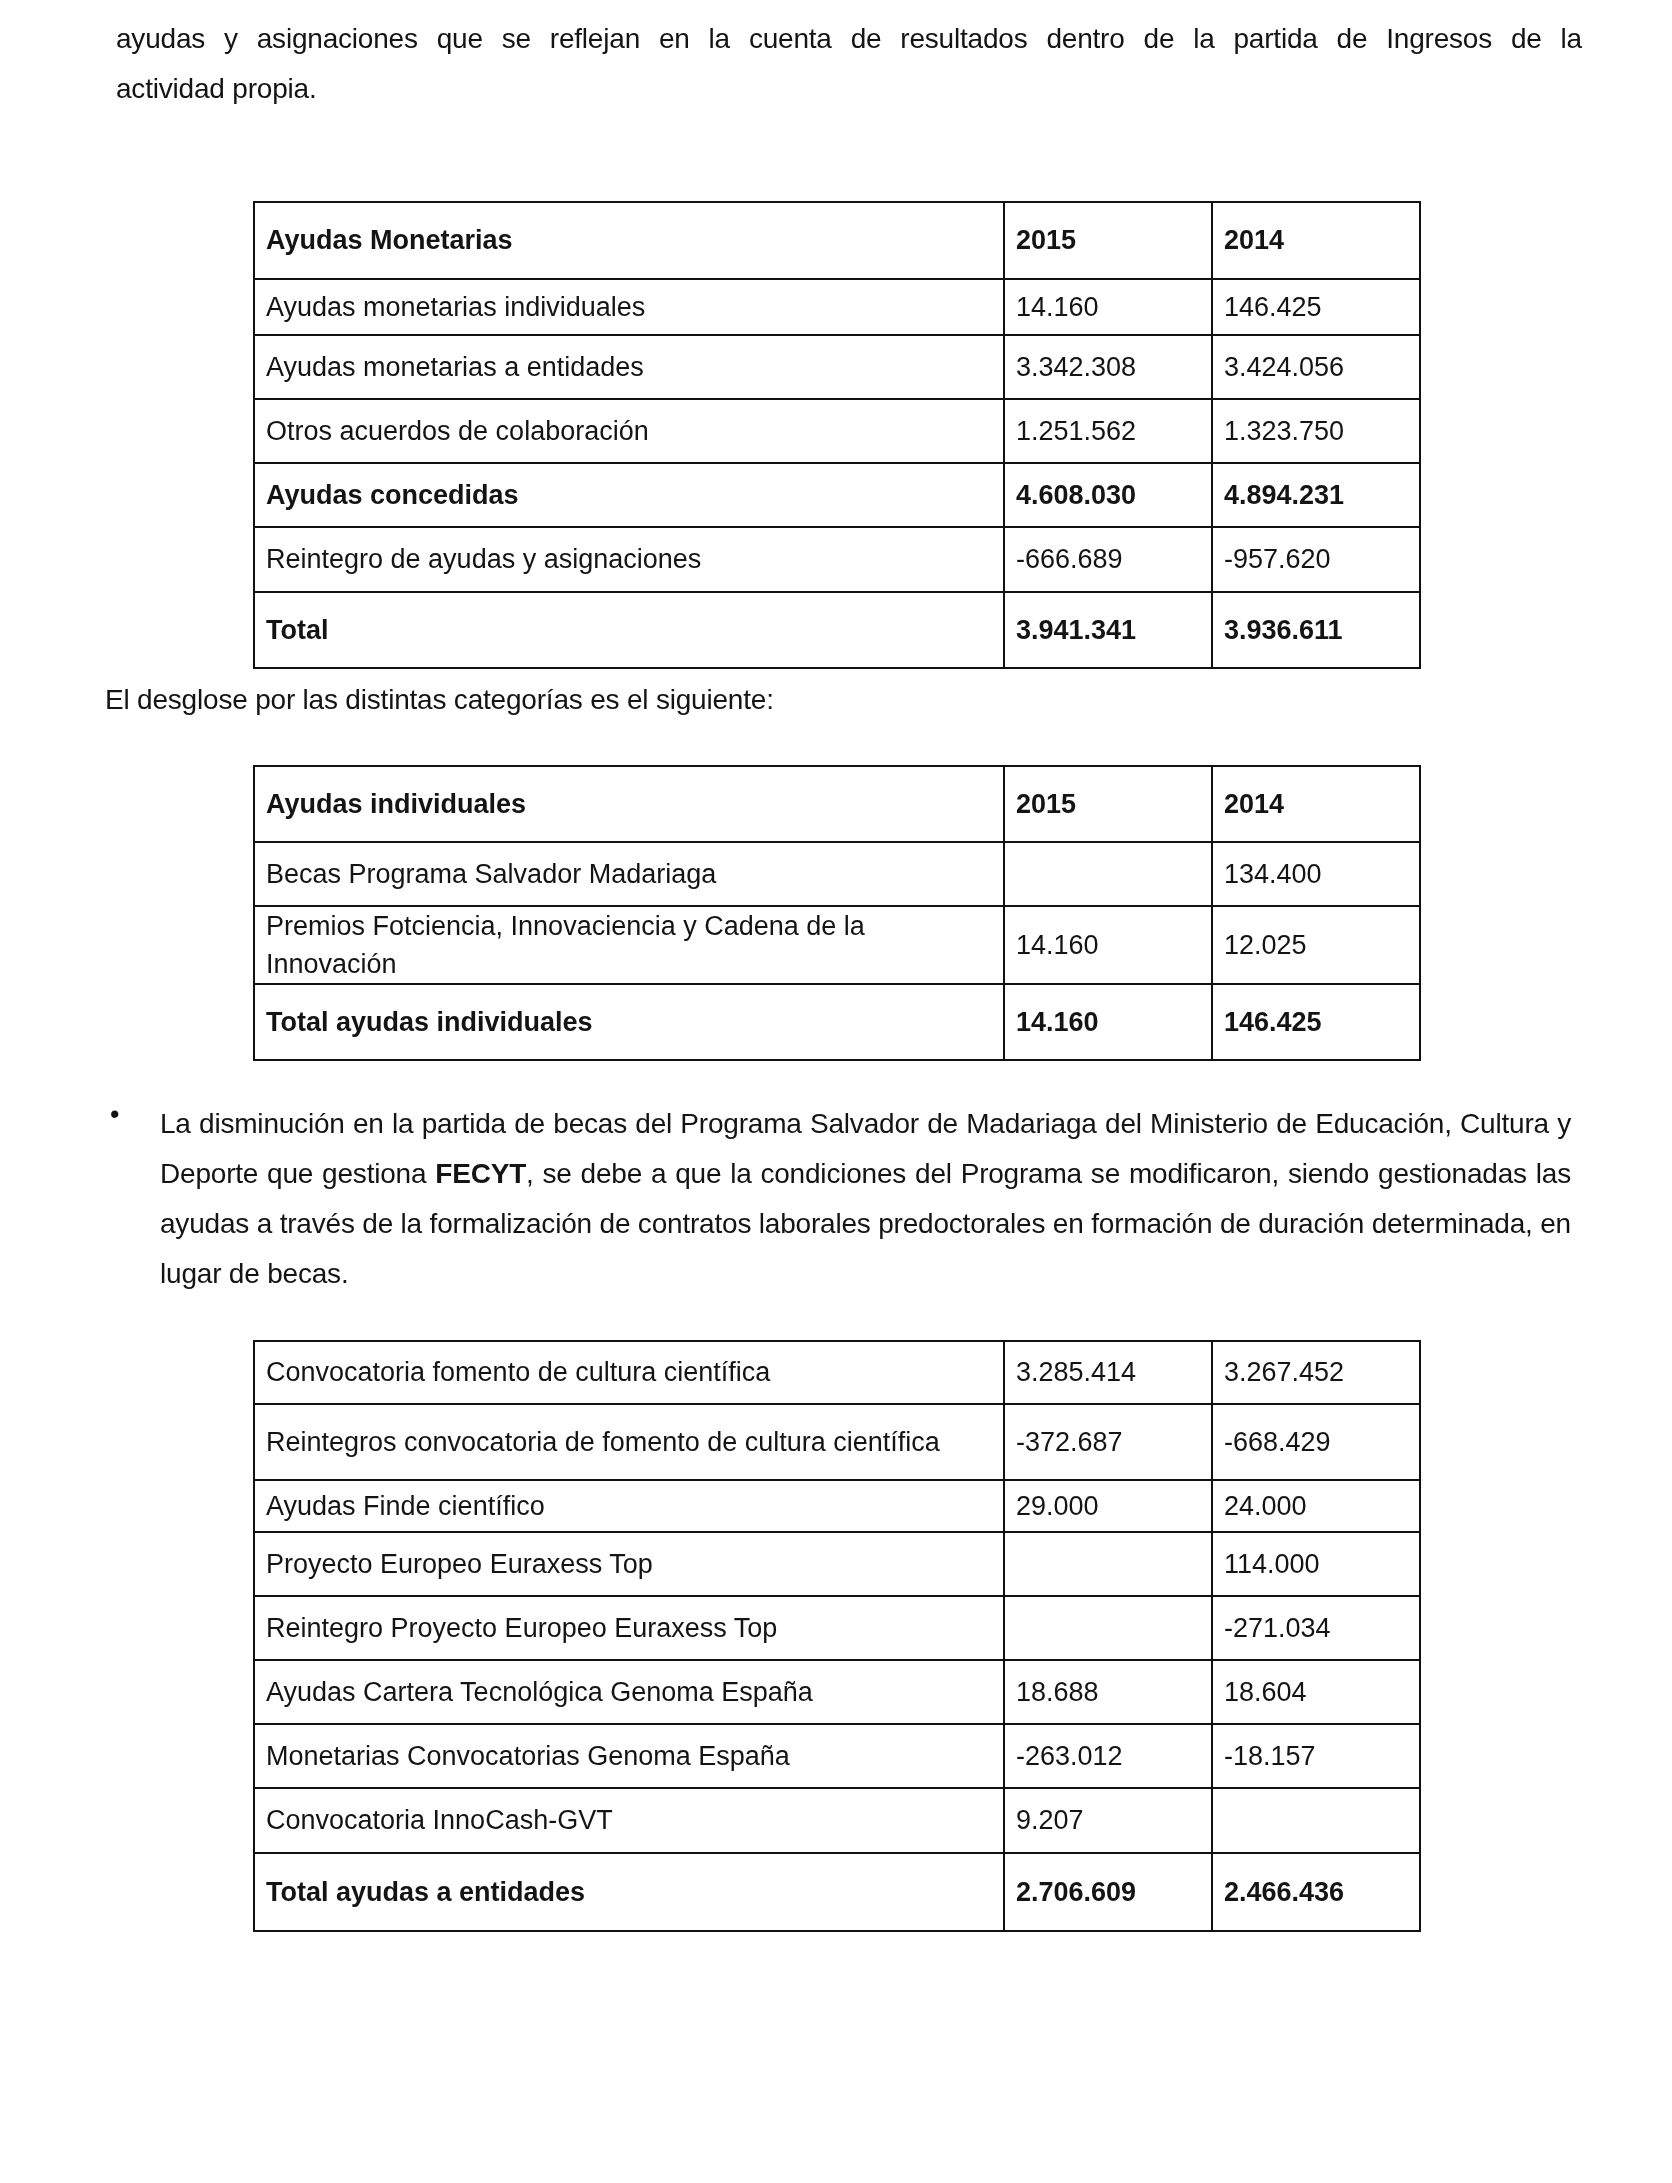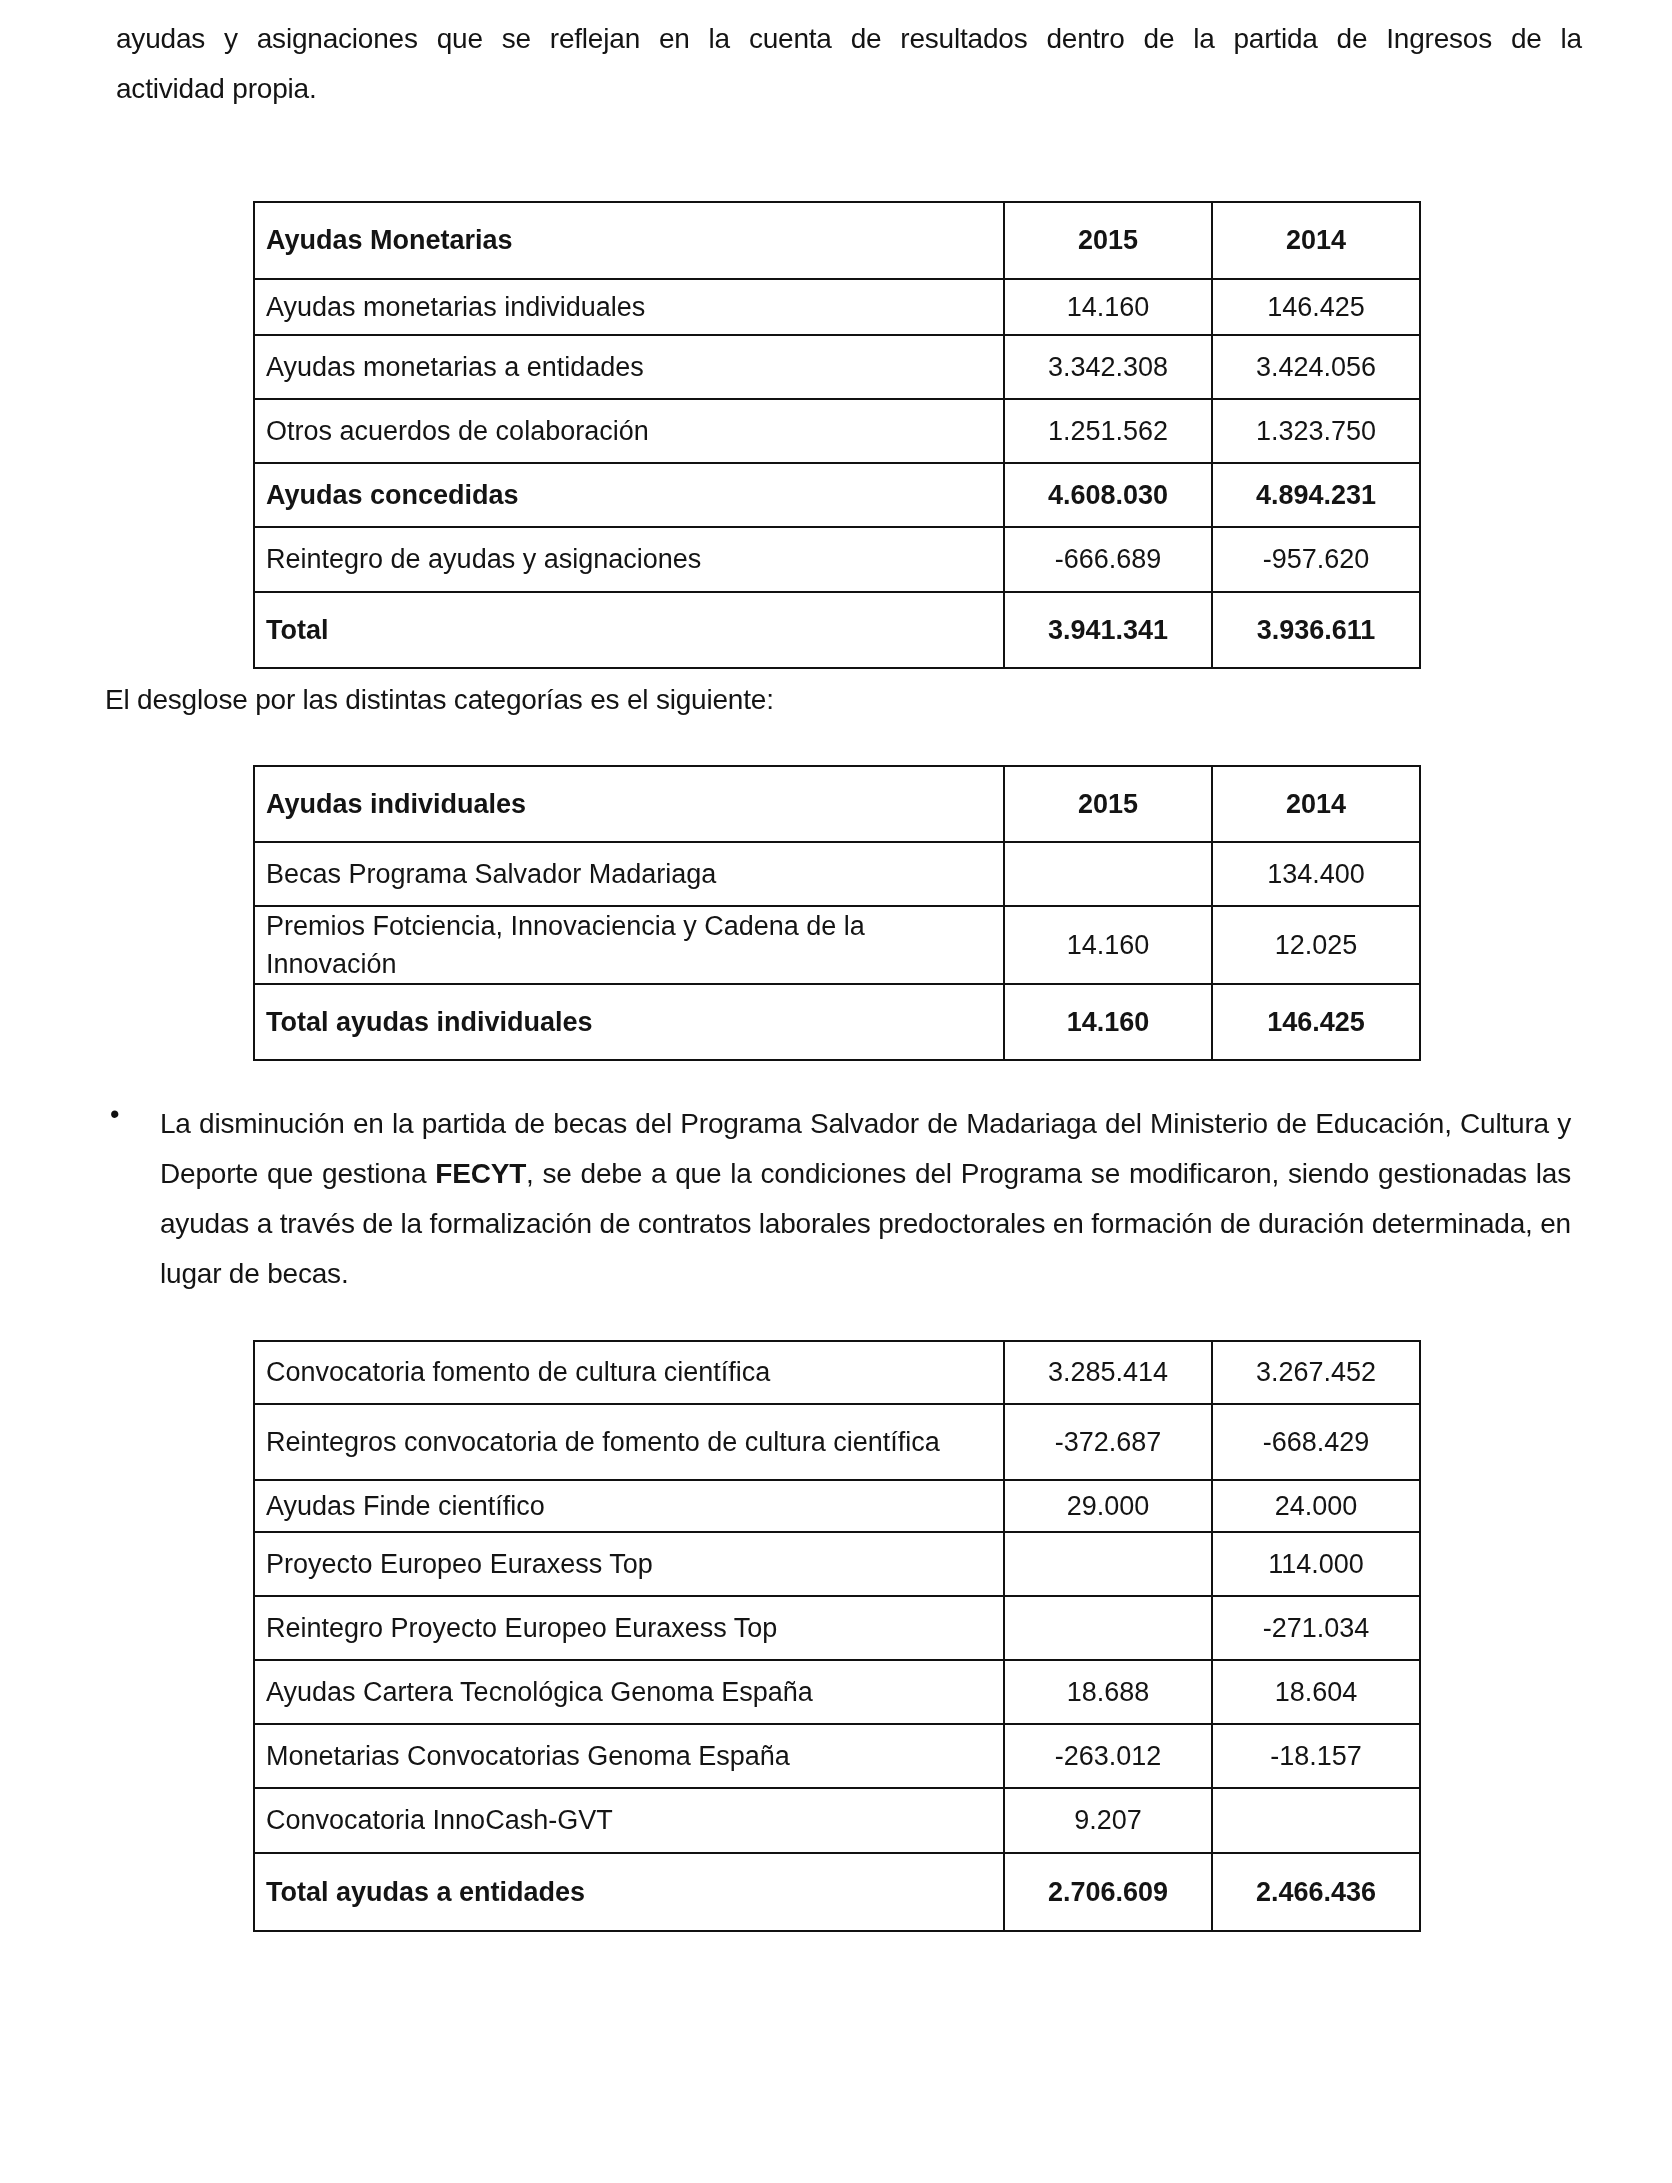--- a/index.html
+++ b/index.html
@@ -2,21 +2,21 @@
 <html style="font-size:12.6px"><head>
 <meta charset="utf-8">
 <style>
   html, body { margin:0; padding:0; background:#ffffff; }
   body { width:1672px; height:2183px; position:relative; overflow:hidden;
          font-family:"Liberation Sans", "DejaVu Sans", sans-serif; color:#111; }
   .para { position:absolute; font-size:28px; line-height:50px; color:#141414; letter-spacing:-0.2px; }
   .justify { text-align:justify; text-align-last:left; }
   table.fin { position:absolute; border-collapse:collapse; table-layout:fixed; }
   table.fin td { border:2.4px solid #111; padding:0 11px; font-size:27px; color:#141414; vertical-align:middle; }
-  table.fin td.num { text-align:center; }
+  table.fin td.num { text-align:left; }
   table.fin tr.bold td { font-weight:bold; }
   .bullet { position:absolute; font-size:27px; }
 </style>
 </head>
 <body>
 
 <div class="para" style="left:116px; top:14px; width:1466px;">
   <div class="justify" style="text-align-last:justify;">ayudas y asignaciones que se reflejan en la cuenta de resultados dentro de la partida de Ingresos de la</div>
   <div>actividad propia.</div>
 </div>

